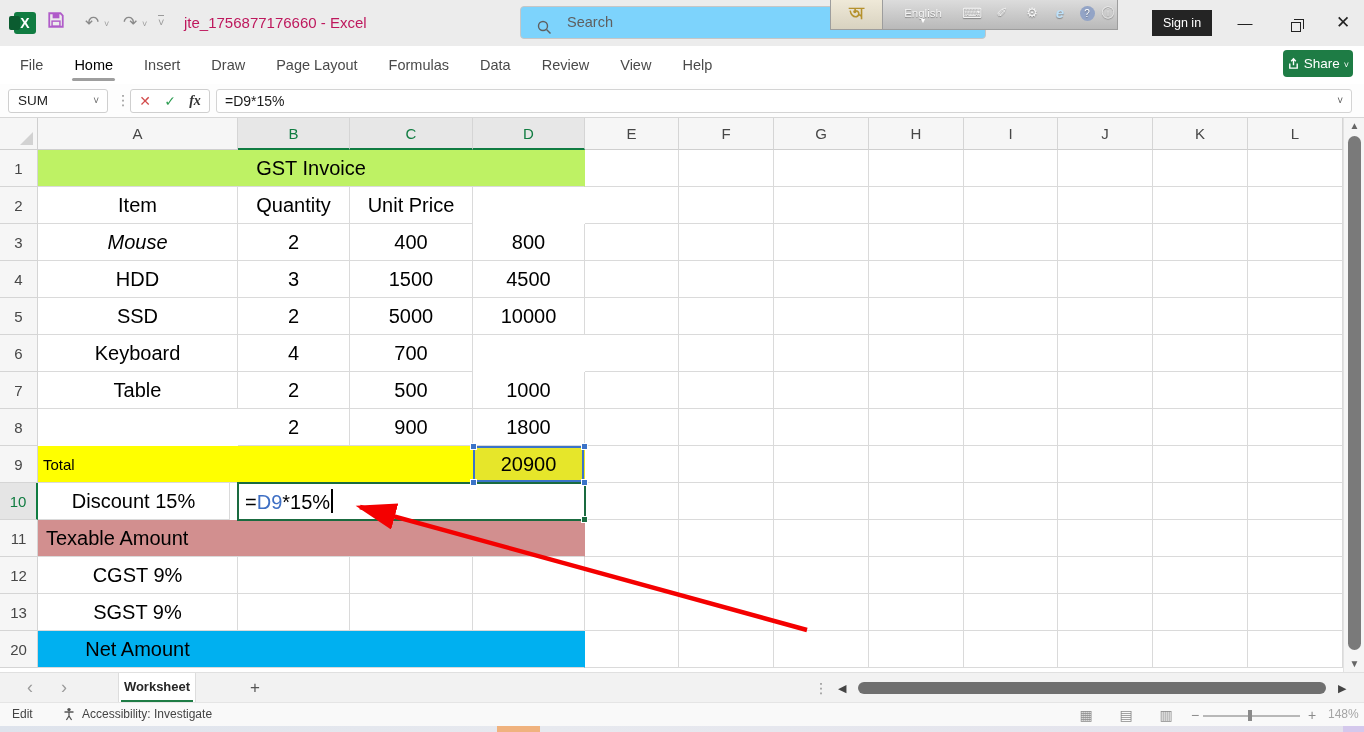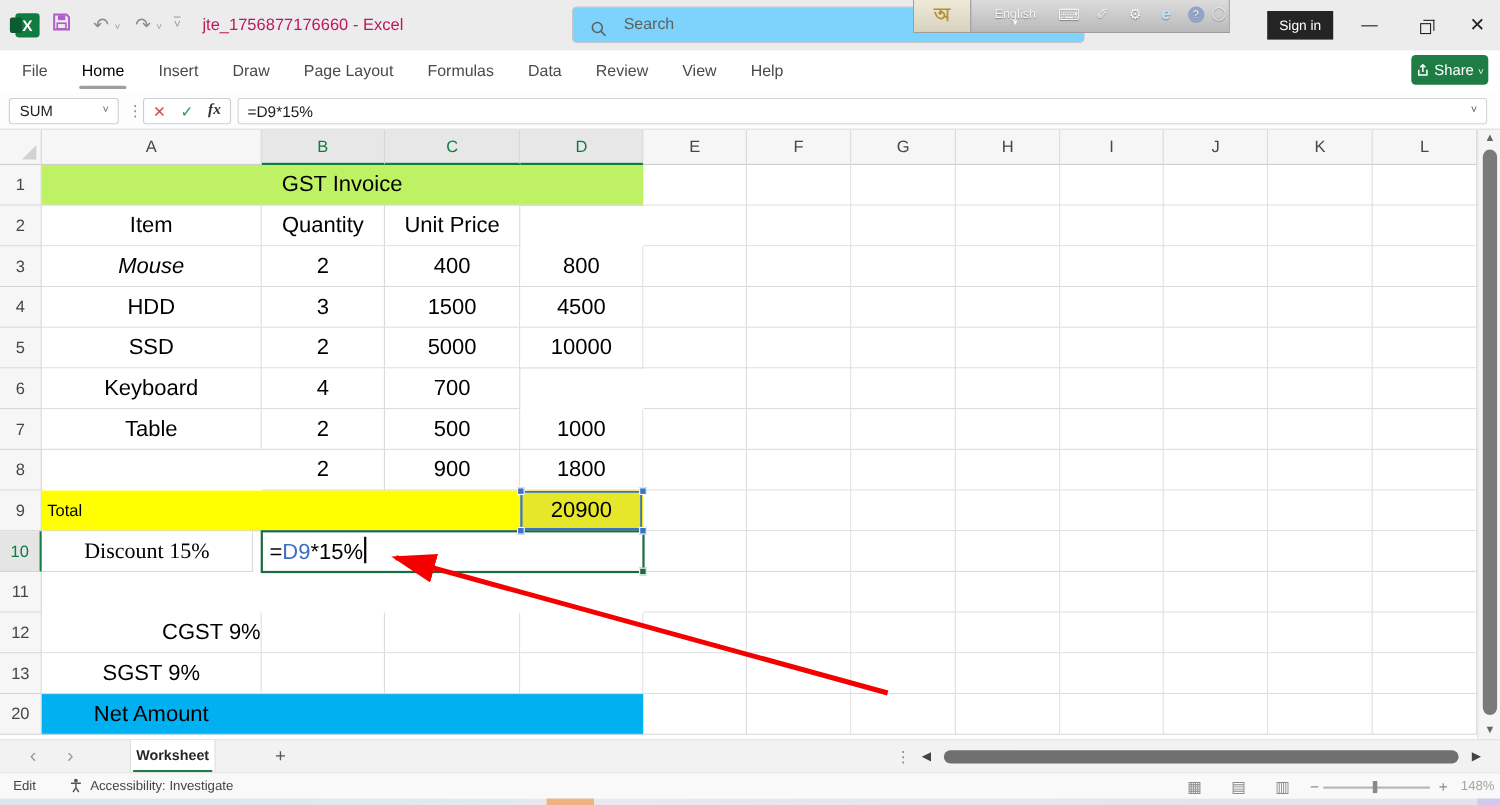--- a/index.html
+++ b/index.html
@@ -339,42 +339,43 @@
       <div class="handle" style="left: 581px; top: 361px;"></div>
       <div class="cell" style="left: 585px; top: 328px; width: 94px; height: 37px;"></div>
       <div class="cell" style="left: 679px; top: 328px; width: 95px; height: 37px;"></div>
       <div class="cell" style="left: 774px; top: 328px; width: 95px; height: 37px;"></div>
       <div class="cell" style="left: 869px; top: 328px; width: 95px; height: 37px;"></div>
       <div class="cell" style="left: 964px; top: 328px; width: 94px; height: 37px;"></div>
       <div class="cell" style="left: 1058px; top: 328px; width: 95px; height: 37px;"></div>
       <div class="cell" style="left: 1153px; top: 328px; width: 95px; height: 37px;"></div>
       <div class="cell" style="left: 1248px; top: 328px; width: 95px; height: 37px;"></div>
       <div class="abs rowhdr sel" style="top: 365px; height: 37px; line-height: 37px;">10</div>
-      <div class="cell" style="left: 38px; top: 365px; width: 192px; height: 37px; line-height: 37px; font-family: Liberation Serif, serif;">Discount 15%</div>
+      <div class="cell" style="left: 38px; top: 365px; width: 192px; height: 37px; line-height: 37px;">Discount 15%</div>
       <div class="editcell" style="left: 237px; top: 364px; width: 349px; height: 39px; line-height: 37px;"><span>=</span><span class="ref-blue">D9</span><span>*15%</span><span class="caret-bar"></span></div>
       <div class="fill-handle" style="left: 581px; top: 398px;"></div>
       <div class="cell" style="left: 585px; top: 365px; width: 94px; height: 37px;"></div>
       <div class="cell" style="left: 679px; top: 365px; width: 95px; height: 37px;"></div>
       <div class="cell" style="left: 774px; top: 365px; width: 95px; height: 37px;"></div>
       <div class="cell" style="left: 869px; top: 365px; width: 95px; height: 37px;"></div>
       <div class="cell" style="left: 964px; top: 365px; width: 94px; height: 37px;"></div>
       <div class="cell" style="left: 1058px; top: 365px; width: 95px; height: 37px;"></div>
       <div class="cell" style="left: 1153px; top: 365px; width: 95px; height: 37px;"></div>
       <div class="cell" style="left: 1248px; top: 365px; width: 95px; height: 37px;"></div>
       <div class="abs rowhdr" style="top: 402px; height: 37px; line-height: 37px;">11</div>
+      <div class="cell left filled" style="left: 38px; top: 402px; width: 547px; height: 37px; line-height: 37px; background: rgb(210, 143, 143);">Texable Amount</div>
       <div class="cell" style="left: 585px; top: 402px; width: 94px; height: 37px;"></div>
       <div class="cell" style="left: 679px; top: 402px; width: 95px; height: 37px;"></div>
       <div class="cell" style="left: 774px; top: 402px; width: 95px; height: 37px;"></div>
       <div class="cell" style="left: 869px; top: 402px; width: 95px; height: 37px;"></div>
       <div class="cell" style="left: 964px; top: 402px; width: 94px; height: 37px;"></div>
       <div class="cell" style="left: 1058px; top: 402px; width: 95px; height: 37px;"></div>
       <div class="cell" style="left: 1153px; top: 402px; width: 95px; height: 37px;"></div>
       <div class="cell" style="left: 1248px; top: 402px; width: 95px; height: 37px;"></div>
       <div class="abs rowhdr" style="top: 439px; height: 37px; line-height: 37px;">12</div>
-      <div class="cell" style="left: 38px; top: 439px; width: 200px; height: 37px; line-height: 37px; text-align: right;">CGST 9%</div>
+      <div class="cell" style="left: 38px; top: 439px; width: 200px; height: 37px; line-height: 37px;">CGST 9%</div>
       <div class="cell" style="left: 238px; top: 439px; width: 112px; height: 37px;"></div>
       <div class="cell" style="left: 350px; top: 439px; width: 123px; height: 37px;"></div>
       <div class="cell" style="left: 473px; top: 439px; width: 112px; height: 37px;"></div>
       <div class="cell" style="left: 585px; top: 439px; width: 94px; height: 37px;"></div>
       <div class="cell" style="left: 679px; top: 439px; width: 95px; height: 37px;"></div>
       <div class="cell" style="left: 774px; top: 439px; width: 95px; height: 37px;"></div>
       <div class="cell" style="left: 869px; top: 439px; width: 95px; height: 37px;"></div>
       <div class="cell" style="left: 964px; top: 439px; width: 94px; height: 37px;"></div>
       <div class="cell" style="left: 1058px; top: 439px; width: 95px; height: 37px;"></div>
       <div class="cell" style="left: 1153px; top: 439px; width: 95px; height: 37px;"></div>

